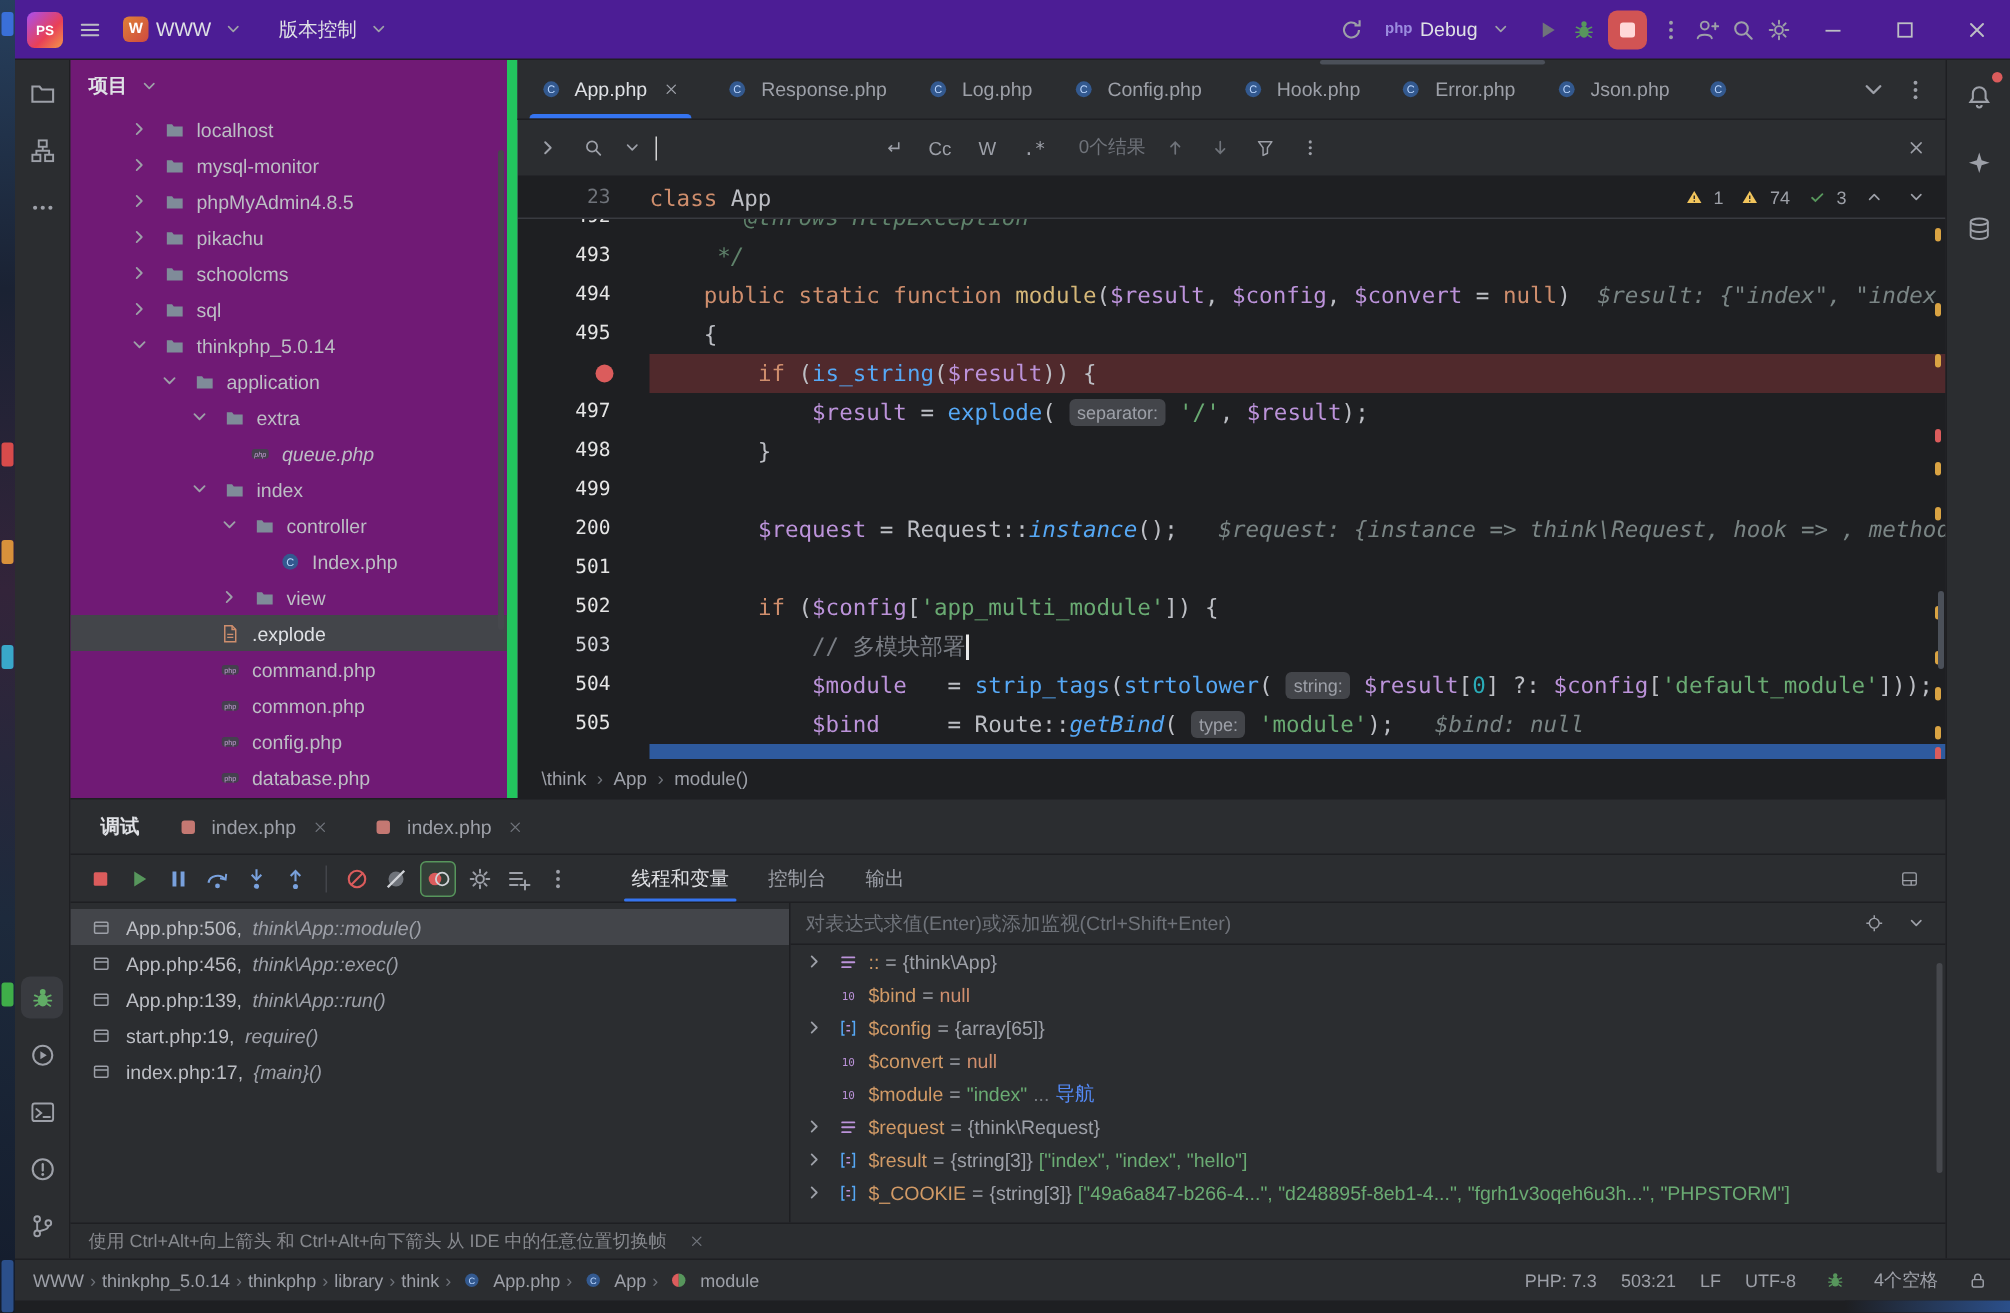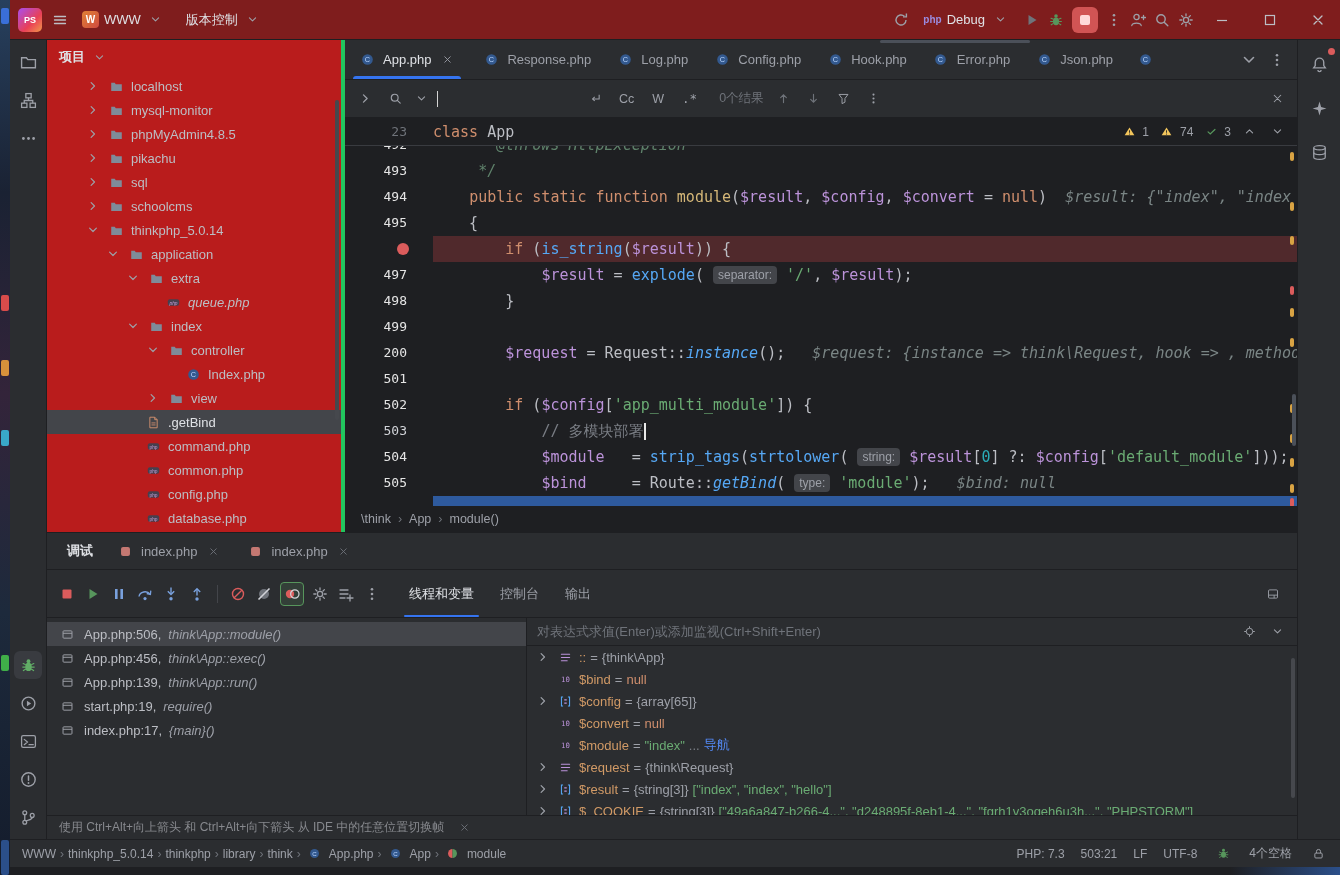--- a/index.html
+++ b/index.html
@@ -14,21 +14,21 @@
   .b3{top:360px;background:#d8913b;}.b4{top:430px;background:#39a7c9;}
   .b5{top:655px;background:#3fae49;}.b6{top:840px;height:35px;background:#2b4f8a;}
   
   .ide{position:absolute;left:10px;top:0;width:1330px;height:875px;display:flex;flex-direction:column;background:#2b2d30;}
   .ic{display:inline-flex;align-items:center;justify-content:center;width:20px;height:20px;color:#bcbec4;flex:none;}
   .ic svg{width:16px;height:16px;display:block;}
   .ic.small svg{width:13px;height:13px;}
   .ic.tiny svg{width:11px;height:11px;}
   .dim{color:#6f737a;}.grayic{color:#9da0a8;}
   
-  .titlebar{height:40px;flex:none;display:flex;align-items:center;background:#7f1d1d;border-bottom:1px solid #1e1f22;padding-left:8px;}
+  .titlebar{height:40px;flex:none;display:flex;align-items:center;background:#4c1d95;border-bottom:1px solid #1e1f22;padding-left:8px;}
   .tb-left,.tb-right{display:flex;align-items:center;gap:4px;}
   .tb-right{margin-left:auto;}
   .ps-logo{width:24px;height:24px;border-radius:5px;background:linear-gradient(135deg,#a84ff0,#e94057 60%,#f2994a);
     color:#fff;font-size:9px;font-weight:bold;display:inline-flex;align-items:center;justify-content:center;margin-right:4px;}
   .tb-widget{display:inline-flex;align-items:center;gap:5px;padding:4px 8px;border-radius:6px;color:#dfe1e5;background:transparent;border:none;font-size:13px;}
   .proj-badge{width:17px;height:17px;border-radius:4px;background:linear-gradient(135deg,#e08136,#cf4a3f);color:#fff;
     font-size:10px;font-weight:bold;display:inline-flex;align-items:center;justify-content:center;}
   .php-badge{color:#9b8cdf;font-size:10px;font-weight:bold;}
   .green{color:#57965c;}.redic{color:#db5c5c;}
   .stop-btn{width:26px;height:26px;border-radius:6px;background:#d15454;display:inline-flex;align-items:center;justify-content:center;margin:0 2px;}
@@ -40,21 +40,21 @@
   .leftstrip .spacer{flex:1;}
   .tool-ic{width:28px;height:28px;border-radius:6px;display:flex;align-items:center;justify-content:center;color:#9da0a8;}
   .tool-ic svg{width:17px;height:17px;}
   .tool-ic.active{background:#393b40;color:#61ad66;}
   .rightstrip{width:43px;flex:none;border-left:1px solid #1e1f22;display:flex;flex-direction:column;align-items:center;padding:10px 0;gap:16px;}
   .bell-wrap{position:relative;}
   .bell-dot{position:absolute;top:-2px;right:-2px;width:7px;height:7px;border-radius:50%;background:#db5c5c;}
   .mid{flex:1;display:flex;flex-direction:column;min-width:0;}
   .top-region{height:492px;flex:none;display:flex;min-width:0;}
   
-  .project{width:298px;flex:none;background:#b91c1c;border-right:4px solid #22c55e;position:relative;overflow:hidden;}
+  .project{width:298px;flex:none;background:#701a75;border-right:7px solid #22c55e;position:relative;overflow:hidden;}
   .proj-header{height:34px;display:flex;align-items:center;gap:4px;padding:0 12px;color:#dfe1e5;font-weight:bold;}
   .tree-row{height:24px;display:flex;align-items:center;gap:5px;white-space:nowrap;color:#bcbec4;}
   .tree-row.selected{background:#43454a;color:#dfe1e5;}
   .tree-chev{width:16px;height:16px;color:#9da0a8;flex:none;display:inline-flex;align-items:center;justify-content:center;}
   .tree-chev svg{width:12px;height:12px;}
   .proj-scroll{position:absolute;right:2px;top:60px;width:4px;height:320px;background:#46484d;border-radius:2px;}
   
   .editor-col{flex:1;min-width:0;display:flex;flex-direction:column;background:#1e1f22;}
   .tabsbar{height:40px;flex:none;background:#2b2d30;border-bottom:1px solid #1e1f22;display:flex;align-items:stretch;position:relative;}
   .etabs{display:flex;min-width:0;overflow:hidden;}
@@ -98,21 +98,21 @@
   .stripe-mark.red{background:#db5c5c;}
   .v-thumb{position:absolute;right:1px;top:248px;width:4px;height:52px;background:#4b5059;border-radius:2px;}
   
   .crumbs{height:26px;flex:none;display:flex;align-items:center;gap:7px;padding-left:16px;color:#9da0a8;font-size:12.5px;background:#1e1f22;}
   .crumb-sep{color:#6f737a;}
   
   .debug-panel{flex:1;min-height:0;display:flex;flex-direction:column;background:#2b2d30;border-top:1px solid #1e1f22;}
   .dtabs{height:36px;flex:none;display:flex;align-items:center;padding-left:10px;gap:2px;}
   .dtab{display:flex;align-items:center;gap:6px;padding:0 10px;height:100%;color:#9da0a8;}
   .dtab.active{color:#dfe1e5;font-weight:bold;}
-  .dtoolbar{height:49px;flex:none;display:flex;align-items:center;gap:0;padding:0 10px;border-top:1px solid #1e1f22;border-bottom:1px solid #1e1f22;}
+  .dtoolbar{height:33px;flex:none;display:flex;align-items:center;gap:12px;padding:0 10px;border-top:1px solid #1e1f22;border-bottom:1px solid #1e1f22;}
   .dsep{width:1px;height:18px;background:#43454a;margin:0 4px;}
   .blueic{color:#79a1dd;}
   .bp-active{background:rgba(87,150,92,.18);border:1px solid #57965c;border-radius:4px;width:24px;height:24px;}
   .vtabs{display:flex;align-items:center;margin-left:14px;height:100%;}
   .vtab{padding:0 13px;height:100%;display:flex;align-items:center;color:#9da0a8;position:relative;}
   .vtab.active{color:#dfe1e5;}
   .vtab.active::after{content:"";position:absolute;left:8px;right:8px;bottom:0;height:2px;background:#3574f0;border-radius:2px;}
   .dtool-right{margin-left:auto;padding-right:8px;}
   .dcontent{flex:1;min-height:0;display:flex;}
   .frames{width:480px;flex:none;padding-top:4px;overflow:hidden;border-right:1px solid #1e1f22;}
@@ -394,34 +394,34 @@
                   <span class="tree-chev">
                     <svg viewBox="0 0 16 16">
                       <path d="M5.5 3.5L10 8l-4.5 4.5" stroke="currentColor" stroke-width="1.6" fill="none" stroke-linecap="round" stroke-linejoin="round"></path>
                     </svg>
                   </span>
                   <span class="ic small">
                     <svg viewBox="0 0 16 16">
                       <path d="M1.5 13.5v-10h4.3l1.4 1.8h7.3v8.2z" fill="#7f8b99"></path>
                     </svg>
                   </span>
-                  <span>sql</span>
+                  <span>schoolcms</span>
                 </div>
                 <div class="tree-row" style="padding-left: 38px;">
                   <span class="tree-chev">
                     <svg viewBox="0 0 16 16">
                       <path d="M5.5 3.5L10 8l-4.5 4.5" stroke="currentColor" stroke-width="1.6" fill="none" stroke-linecap="round" stroke-linejoin="round"></path>
                     </svg>
                   </span>
                   <span class="ic small">
                     <svg viewBox="0 0 16 16">
                       <path d="M1.5 13.5v-10h4.3l1.4 1.8h7.3v8.2z" fill="#7f8b99"></path>
                     </svg>
                   </span>
-                  <span>schoolcms</span>
+                  <span>sql</span>
                 </div>
                 <div class="tree-row" style="padding-left: 38px;">
                   <span class="tree-chev">
                     <svg viewBox="0 0 16 16">
                       <path d="M3.5 5.5L8 10l4.5-4.5" stroke="currentColor" stroke-width="1.6" fill="none" stroke-linecap="round" stroke-linejoin="round"></path>
                     </svg>
                   </span>
                   <span class="ic small">
                     <svg viewBox="0 0 16 16">
                       <path d="M1.5 13.5v-10h4.3l1.4 1.8h7.3v8.2z" fill="#7f8b99"></path>
@@ -513,21 +513,21 @@
                   <span>view</span>
                 </div>
                 <div class="tree-row selected" style="padding-left: 96px;">
                   <span class="ic small">
                     <svg viewBox="0 0 16 16">
                       <path d="M3.5 1.5h6l3 3v10h-9z" fill="none" stroke="#ce8e6d" stroke-width="1.2"></path>
                       <path d="M9.5 1.5v3h3" fill="none" stroke="#ce8e6d" stroke-width="1.2"></path>
                       <path d="M5.5 8.5h5M5.5 11h5" stroke="#ce8e6d" stroke-width="1.1"></path>
                     </svg>
                   </span>
-                  <span>.getBind</span>
+                  <span>.explode</span>
                 </div>
                 <div class="tree-row" style="padding-left: 96px;">
                   <span class="ic small">
                     <svg viewBox="0 0 16 16">
                       <rect x="1" y="4" width="14" height="8" rx="2.5" fill="#45404f"></rect>
                       <text x="8" y="10.6" font-size="6" text-anchor="middle" fill="#c39bd3" font-family="sans-serif">php</text>
                     </svg>
                   </span>
                   <span>command.php</span>
                 </div>

